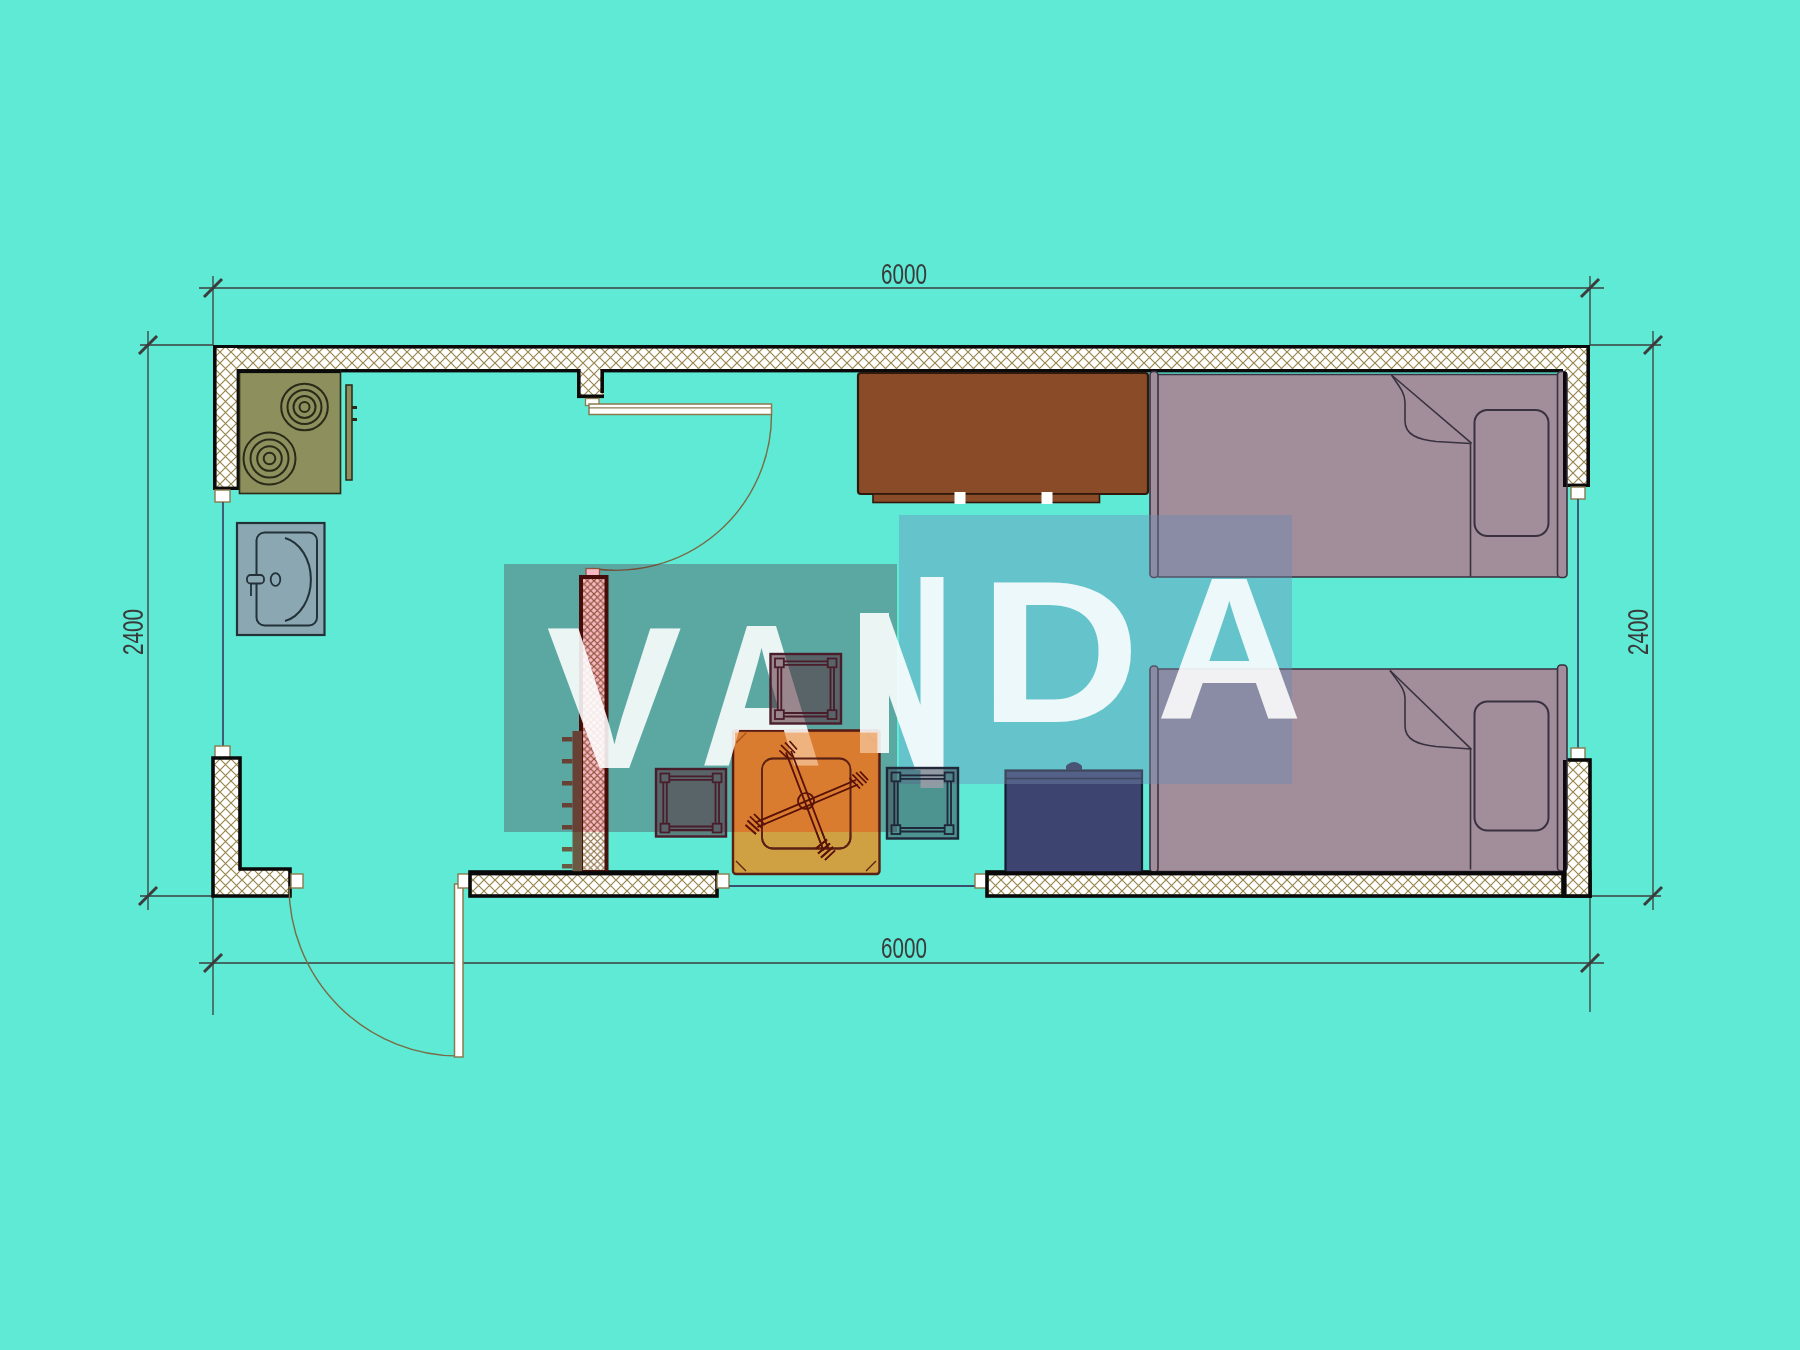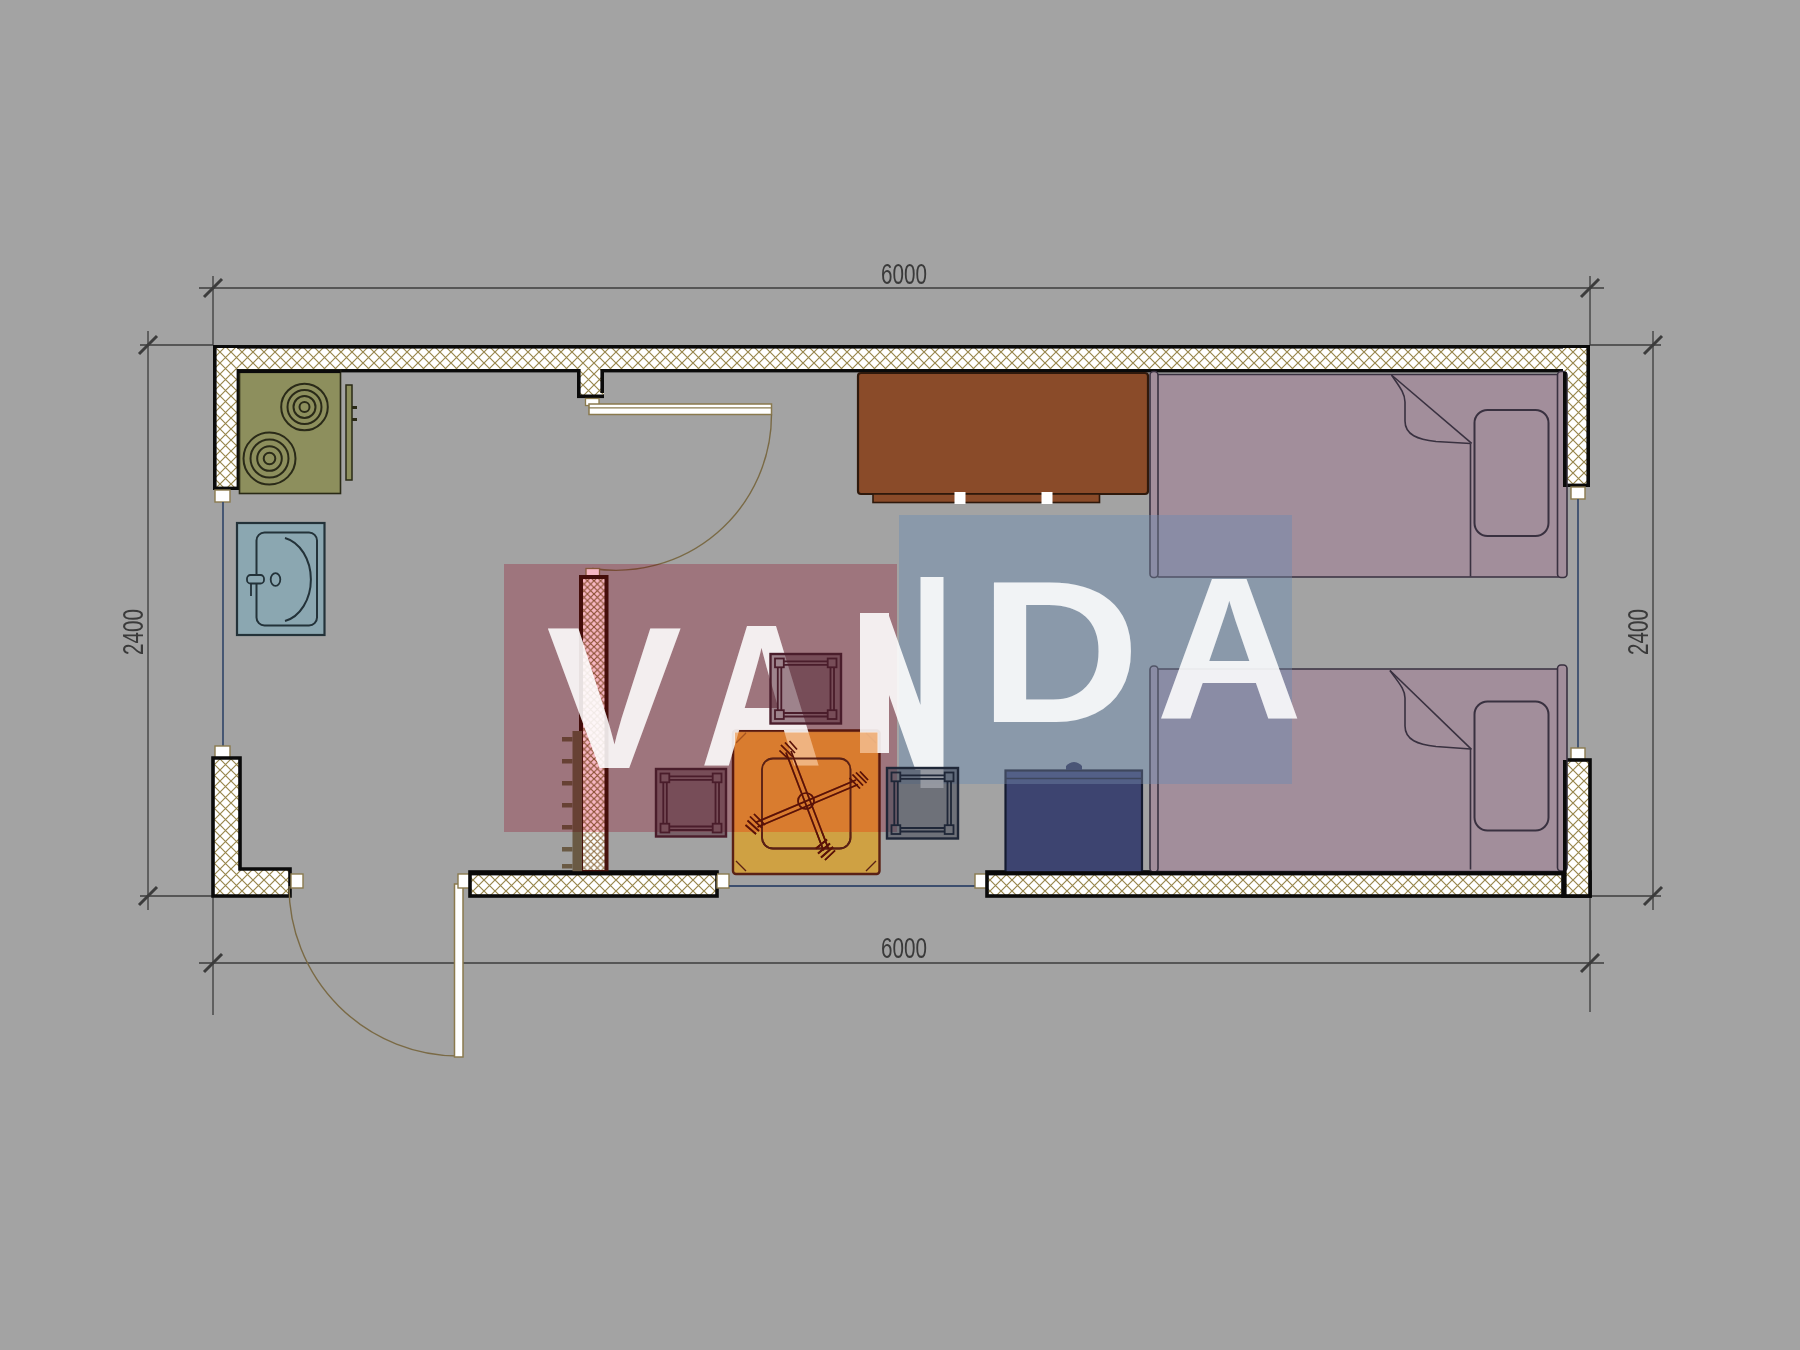--- a/index.html
+++ b/index.html
@@ -1,16 +1,16 @@
 <!DOCTYPE html>
 <html><head>
 <meta charset="utf-8">
 <style>
   html,body{margin:0;padding:0;background:#ffffff;}
-  .wrap{width:1800px;height:1350px;position:relative;overflow:hidden;background:#a3a3a3;
+  .wrap{width:1800px;height:1350px;position:relative;overflow:hidden;background:#5eead4;
         font-family:"Liberation Sans", sans-serif;}
 </style>
 </head>
 <body>
 <div class="wrap">
 <svg width="1800" height="1350" viewBox="0 0 1800 1350" xmlns="http://www.w3.org/2000/svg">
 <defs>
   <pattern id="hx" width="11" height="11" patternUnits="userSpaceOnUse">
     <path d="M-1 -1 L12 12 M12 -1 L-1 12" stroke="#97864c" stroke-width="1.2" fill="none"></path>
   </pattern>

